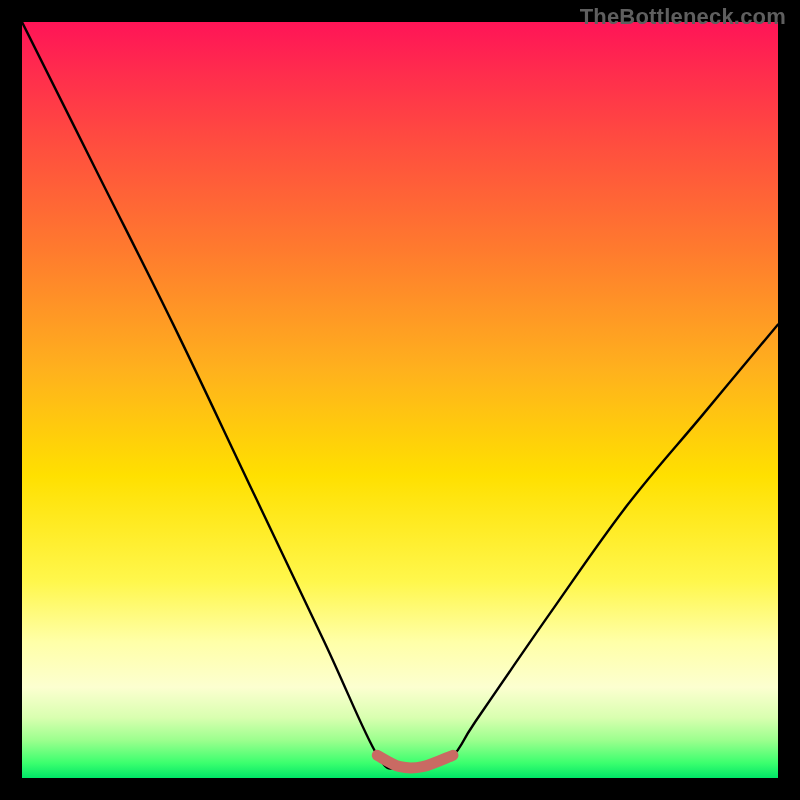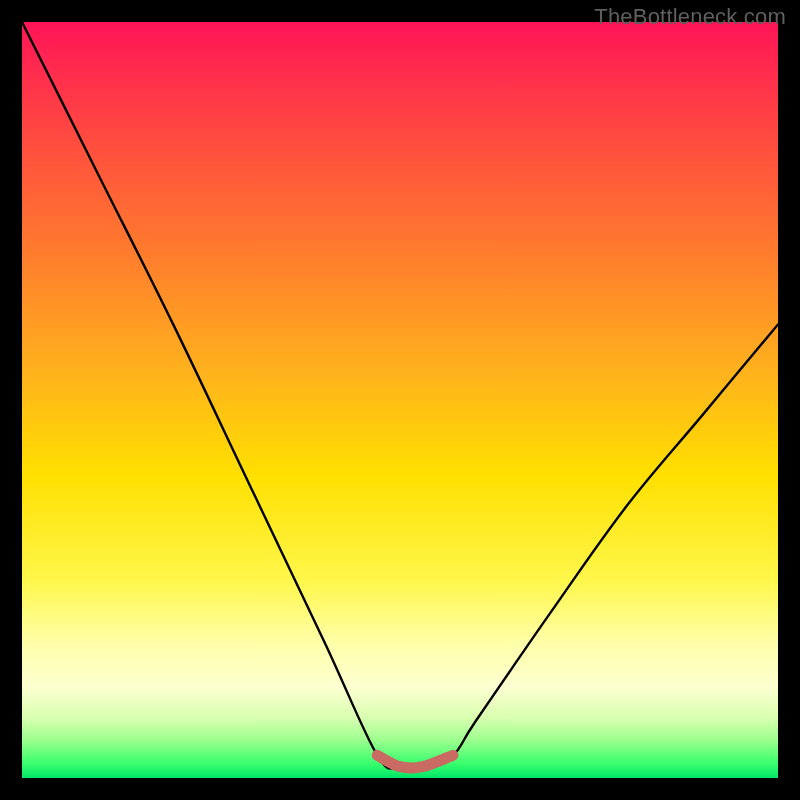--- a/index.html
+++ b/index.html
@@ -16,21 +16,21 @@
     width: 800px;
     height: 800px;
     background: #000;
   }
   .watermark {
     position: absolute;
     top: 4px;
     right: 14px;
     color: #5f5f5f;
     font-size: 22px;
-    font-weight: 400;
+    font-weight: 700;
     letter-spacing: 0.2px;
     z-index: 10;
   }
   .plot-area {
     position: absolute;
     left: 22px;
     top: 22px;
     width: 756px;
     height: 756px;
     overflow: hidden;

